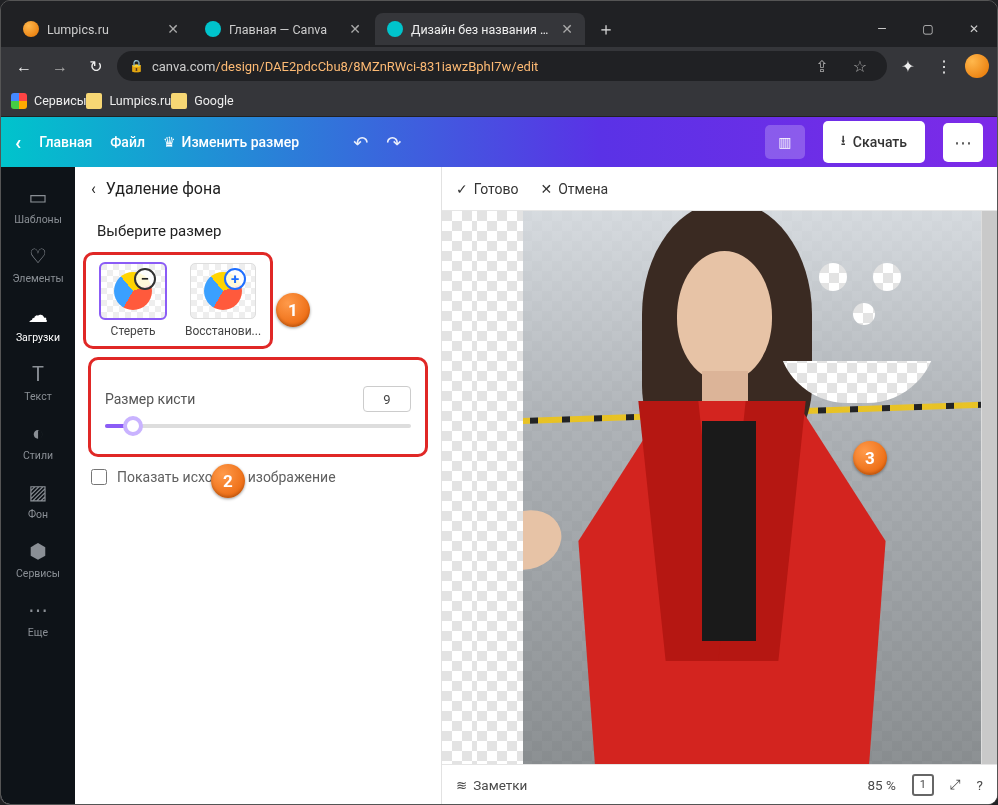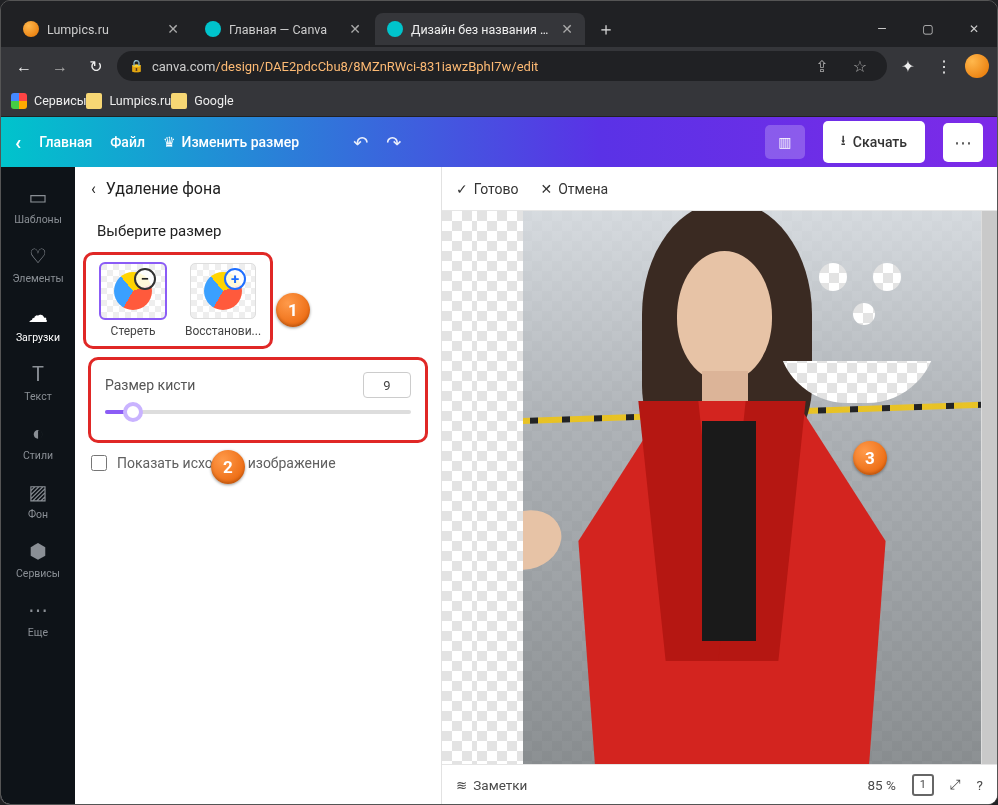--- a/index.html
+++ b/index.html
@@ -64,21 +64,21 @@
   
   .brushes-box { border: 3px solid #e02826; border-radius: 10px; padding: 8px; margin: 0 0 8px -8px; display:inline-flex; gap:12px; position:relative;}
   .brush { width:78px; display:flex; flex-direction:column; align-items:center; gap:5px; }
   .brush-thumb { width:66px; height:56px; border-radius:5px; border:1px solid #ddd; position:relative;
     background-image: repeating-conic-gradient(#fff 0 25%, #eee 0 50%); background-size: 12px 12px; display:flex; align-items:center; justify-content:center; }
   .brush.selected .brush-thumb { outline: 2px solid #8b5cf6; outline-offset:-1px; }
   .ball { width:38px; height:38px; border-radius:50%; background: conic-gradient(from 210deg, #3aa0ff 0 110deg, #ffd400 0 220deg, #ff5a3c 0 360deg); position:relative; }
   .ball-sym { position:absolute; top:-4px; right:-4px; width:22px; height:22px; border-radius:50%; border:2px solid #333; background:rgba(255,255,255,0.85); display:flex; align-items:center; justify-content:center; font-weight:bold; font-size:15px; color:#222;}
   .brush-label { font-size:12px; color:#444; white-space:nowrap; overflow:hidden; text-overflow:ellipsis; max-width:78px;}
 
-  .size-box { border: 3px solid #e02826; border-radius: 10px; padding: 12px 14px 26px; margin: 0 -3px; position:relative;}
+  .size-box { border: 3px solid #e02826; border-radius: 10px; padding: 26px 14px 26px; margin: 0 -3px; position:relative;}
   .size-row { display:flex; justify-content:space-between; align-items:center; margin-bottom: 12px;}
   .size-label { font-size:14px; color:#555; }
   .size-val { width:48px; height:26px; border:1px solid #ccc; border-radius:4px; display:flex; align-items:center; justify-content:center; font-size:13px; color:#444;}
   .slider-track { height:4px; background:#ddd; border-radius:2px; position:relative; }
   .slider-fill { position:absolute; height:4px; background:#8b5cf6; border-radius:2px; }
   .slider-thumb { position:absolute; top:-8px; width:20px; height:20px; border-radius:50%; background:#fff; border:4px solid #c9b3ff; margin-left:-10px;}
 
   .show-orig { display:flex; align-items:center; gap:10px; margin-top:6px; }
   .show-orig input { width:16px; height:16px; }
   .show-orig-label { font-size:14px; color:#606060; }

